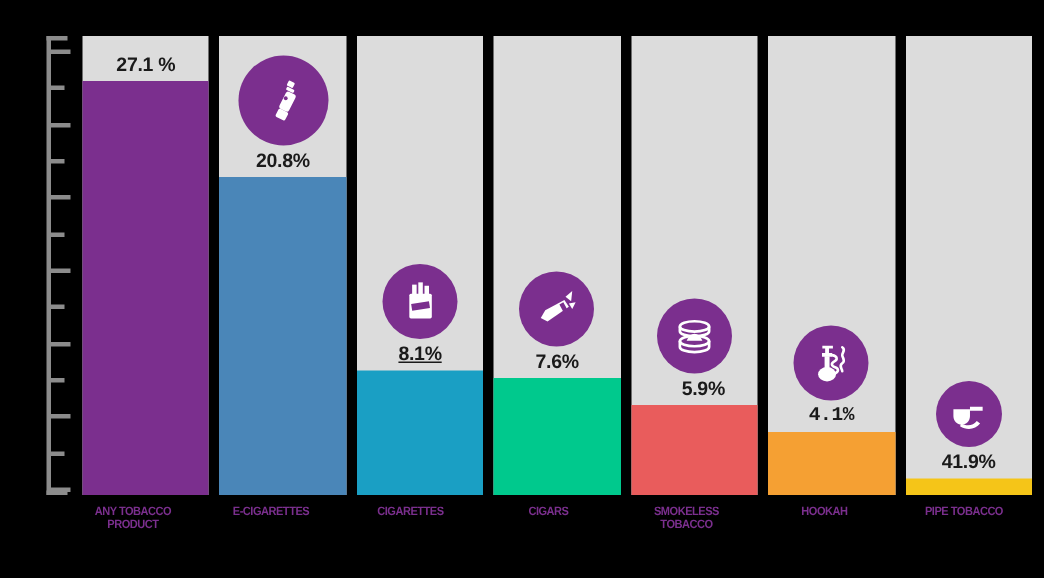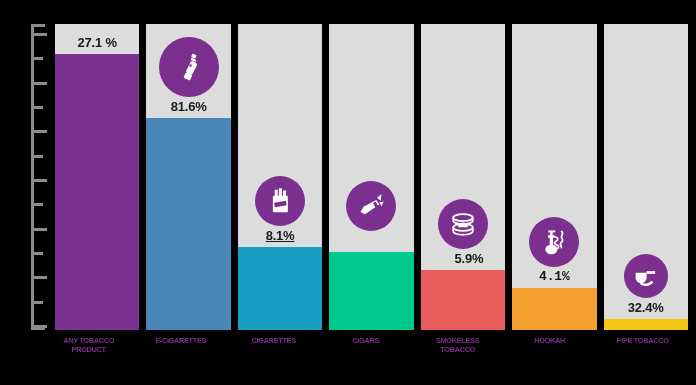--- a/index.html
+++ b/index.html
@@ -64,21 +64,21 @@
           <svg width="30" height="30" viewBox="0 0 40 40">
             <g fill="#fff">
               <rect x="23.5" y="3" width="6" height="5" rx="1" transform="rotate(27 26.5 5.5)"></rect>
               <rect x="22.3" y="9" width="7.4" height="3" rx="1" transform="rotate(27 26 10.5)"></rect>
               <rect x="18.8" y="12.5" width="9.5" height="17" rx="2.4" transform="rotate(27 23.5 21)"></rect>
               <rect x="13.8" y="28.5" width="9.5" height="8" rx="1.4" transform="rotate(27 18.5 32.5)"></rect>
             </g>
             <circle cx="22" cy="18" r="1.7" fill="#7b2f8e"></circle>
           </svg>
         </div>
-        <div class="val" style="bottom: calc(69.3333% + 4px);">81.6%</div>
+        <div class="val" style="bottom: calc(69.3333% + 4px);">20.8%</div>
         <div class="bar" style="height: 69.3333%; background: rgb(74, 134, 184);"></div>
       </div>
       <div class="col">
         <div class="icon" style="width: 50px; height: 50px; bottom: calc(27% + 21px);">
           <svg width="30" height="30" viewBox="0 0 40 40">
             <g fill="#fff">
               <rect x="13" y="5" width="4" height="9"></rect>
               <rect x="18.5" y="3" width="4" height="11"></rect>
               <rect x="24" y="6" width="4" height="8"></rect>
               <rect x="10.5" y="13" width="20" height="22" rx="1.5"></rect>
@@ -93,20 +93,21 @@
         <div class="icon" style="width: 50px; height: 50px; bottom: calc(25.3333% + 21px);">
           <svg width="30" height="30" viewBox="0 0 40 40">
             <g fill="#fff">
               <path d="M6 28 L10 21 L27 12 L31 18 L12 31 Z"></path>
               <path d="M28 9 L34 4 L33 13 Z"></path>
               <path d="M31 15 L37 14 L34 20 Z"></path>
             </g>
             <rect x="24.5" y="14.5" width="4" height="9" fill="#7b2f8e" transform="rotate(-29 26.5 19)"></rect>
           </svg>
         </div>
+        <div class="val" style="bottom: calc(25.3333% + 4px);">7.6%</div>
         <div class="bar" style="height: 25.3333%; background: rgb(0, 201, 141);"></div>
       </div>
       <div class="col">
         <div class="icon" style="width: 50px; height: 50px; bottom: calc(19.6667% + 21px);">
           <svg width="30" height="30" viewBox="0 0 40 40">
             <g fill="none" stroke="#fff" stroke-width="2.4">
               <ellipse cx="20" cy="11.5" rx="13" ry="4.6"></ellipse>
               <path d="M7 11.5v4.2c0 2.5 5.8 4.6 13 4.6s13-2.1 13-4.6v-4.2"></path>
               <path d="M7 24.5v5.2c0 2.6 5.8 4.6 13 4.6s13-2 13-4.6v-5.2"></path>
               <ellipse cx="20" cy="24.5" rx="13" ry="4.6"></ellipse>
@@ -137,21 +138,21 @@
       <div class="col">
         <div class="icon" style="width: 44px; height: 44px; bottom: calc(3.66667% + 21px);">
           <svg width="26" height="26" viewBox="0 0 40 40">
             <g fill="#fff">
               <path d="M4 15h17v7c0 5.2-3.8 9-8.5 9S4 27.2 4 22z"></path>
               <path d="M21 12.5h13v4.2H21z"></path>
               <path d="M12 29.5c5.5 3.6 12.5 2.6 16-2.2l3.4 2.4c-4.6 6.2-13.6 7.4-20.6 2.8z"></path>
             </g>
           </svg>
         </div>
-        <div class="val" style="bottom: calc(3.66667% + 4px);">32.4%</div>
+        <div class="val" style="bottom: calc(3.66667% + 4px);">41.9%</div>
         <div class="bar" style="height: 3.66667%; background: rgb(245, 197, 24);"></div>
       </div>
     </div>
 
   <div id="labels">
       <div class="lab">
         <span>ANY TOBACCO</span>
         <span>PRODUCT</span>
       </div>
       <div class="lab">

